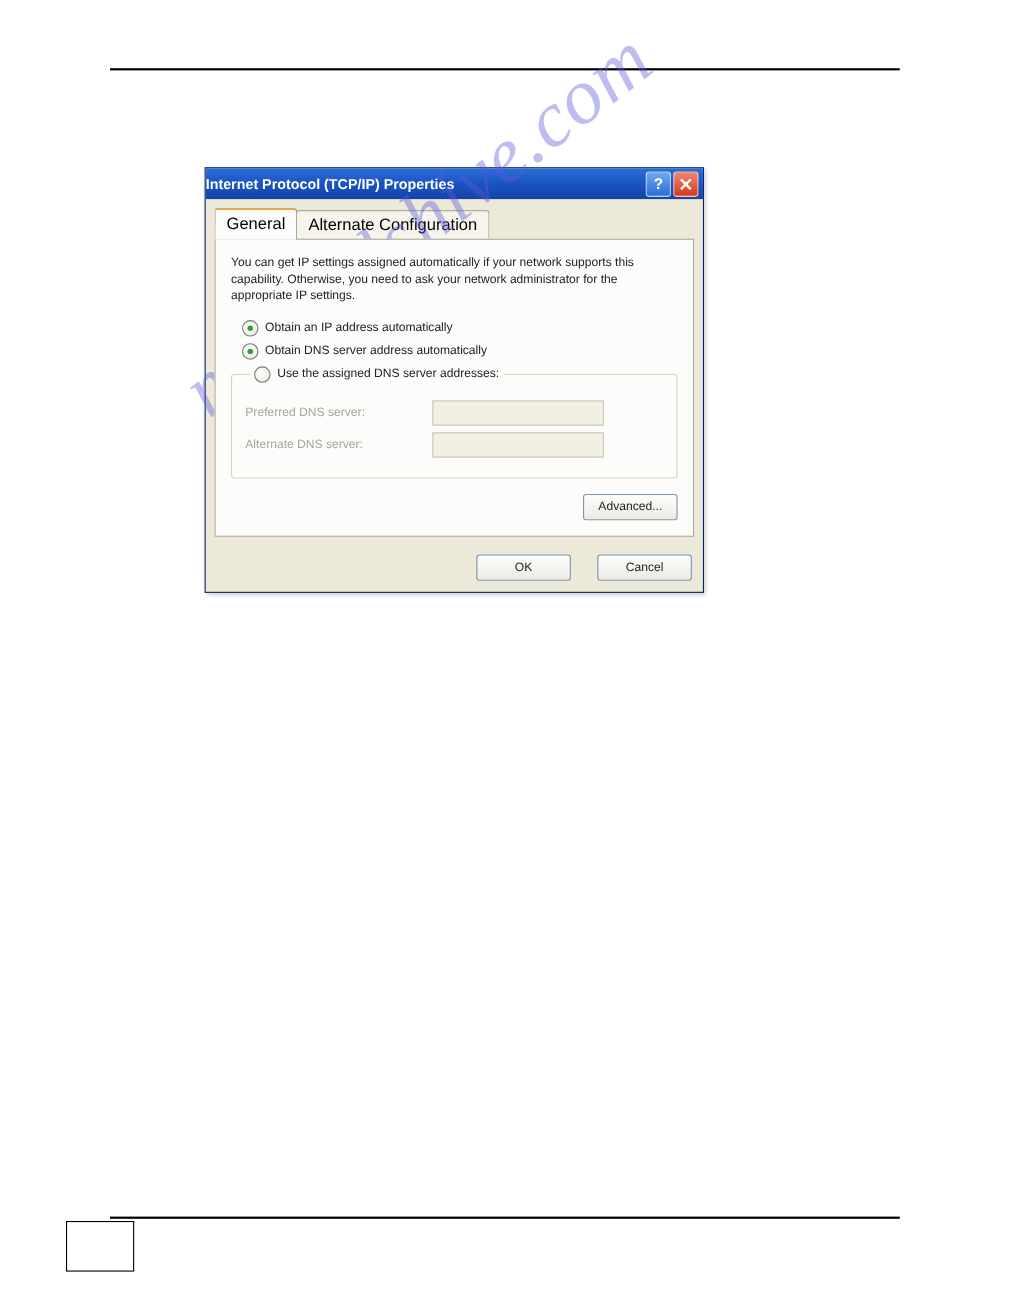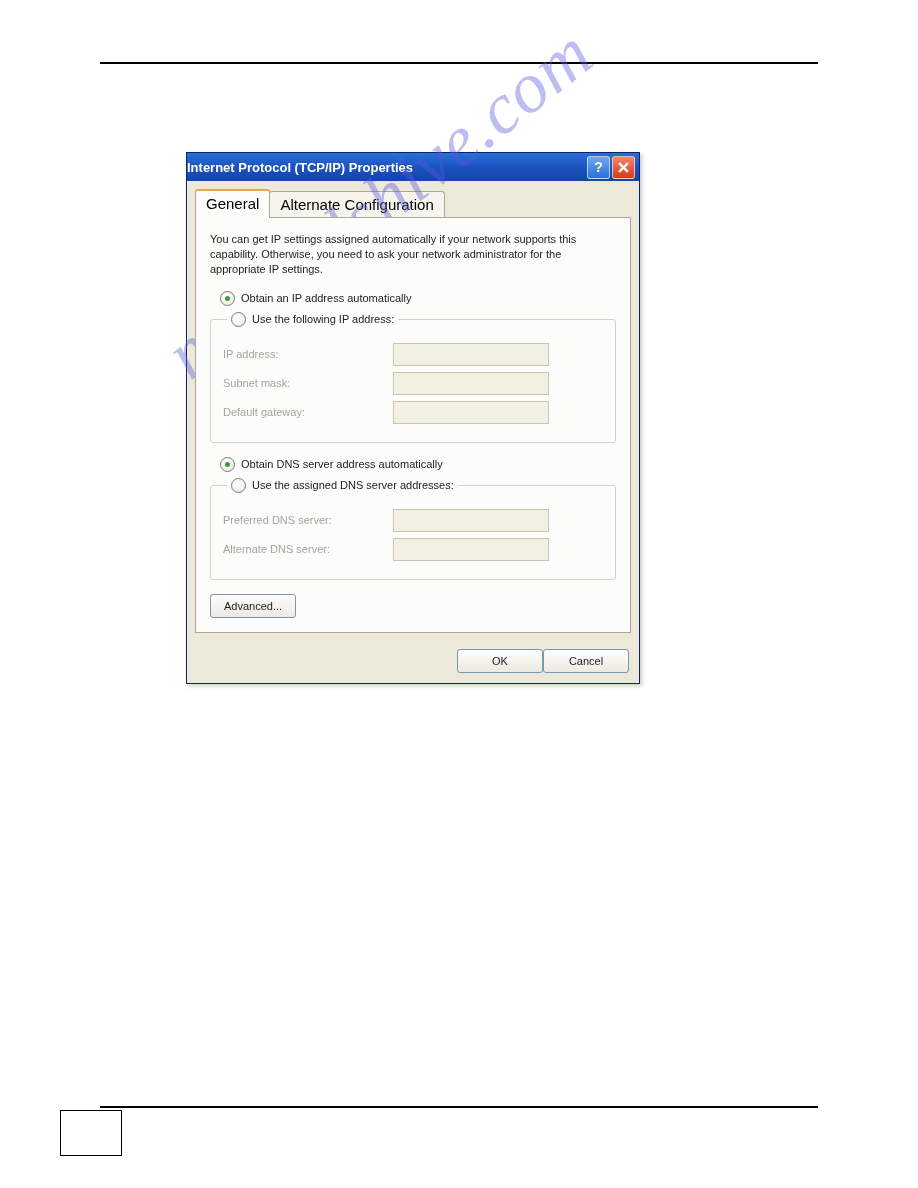--- a/index.html
+++ b/index.html
@@ -164,37 +164,38 @@
     font-size: 11px;
   }
   .ipinput {
     width: 150px;
     height: 19px;
     border: 1px solid #c9c5b6;
     background: #f2efe3;
   }
   .btnrow-right {
     display: flex;
+    justify-content: flex-end;
     margin-top: 8px;
   }
   .btn {
     min-width: 86px;
     height: 24px;
     border: 1px solid #7a98af;
     border-radius: 3px;
     background: linear-gradient(to bottom,#fdfdfd,#eceae1);
     font-size: 11px;
     color: #222;
     cursor: pointer;
     padding: 0 10px;
   }
   .dialog-footer {
     display: flex;
     justify-content: flex-end;
-    gap: 0;
+    gap: 24px;
     padding: 8px 10px 10px 10px;
   }
   .watermark {
     position: absolute;
     left: 150px;
     top: 330px;
     font-size: 72px;
     font-style: italic;
     color: rgba(90,90,220,0.40);
     transform: rotate(-38deg);
@@ -234,38 +235,20 @@
   </div>
 
   <div class="tabpanel">
     <div class="intro">You can get IP settings assigned automatically if your network supports this capability. Otherwise, you need to ask your network administrator for the appropriate IP settings.</div>
 
     <div class="radio-row">
       <span class="radio selected"></span>
       <span>Obtain an IP address automatically</span>
     </div>
 
-    <fieldset class="group">
-      <legend>
-        <span class="radio"></span>
-        <span>Use the following IP address:</span>
-      </legend>
-      <div class="field-row">
-        <span class="field-label">IP address:</span>
-        <input class="ipinput" disabled="" value="" style="">
-      </div>
-      <div class="field-row">
-        <span class="field-label">Subnet mask:</span>
-        <input class="ipinput" disabled="" value="" style="">
-      </div>
-      <div class="field-row">
-        <span class="field-label">Default gateway:</span>
-        <input class="ipinput" disabled="" value="" style="">
-      </div>
-    </fieldset>
 
     <div class="radio-row">
       <span class="radio selected"></span>
       <span>Obtain DNS server address automatically</span>
     </div>
 
     <fieldset class="group">
       <legend>
         <span class="radio"></span>
         <span>Use the assigned DNS server addresses:</span>

